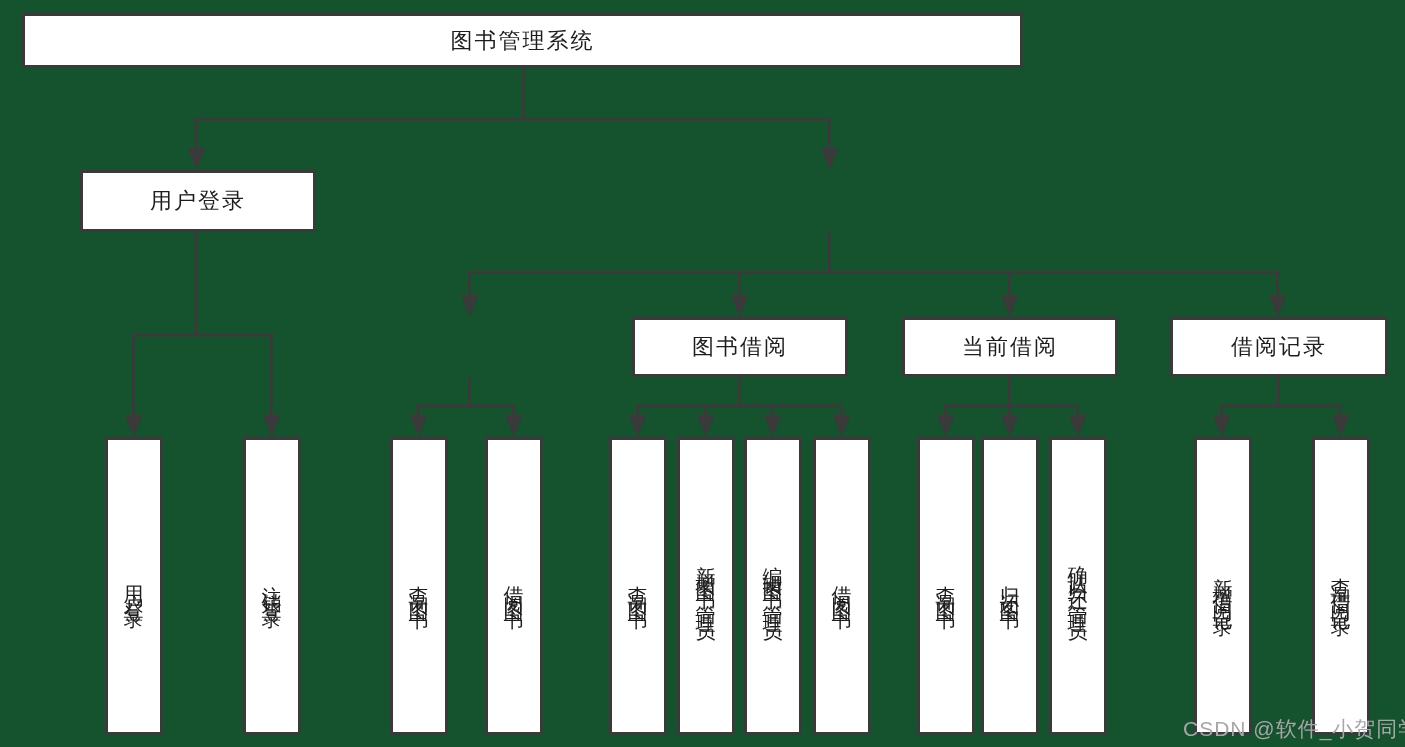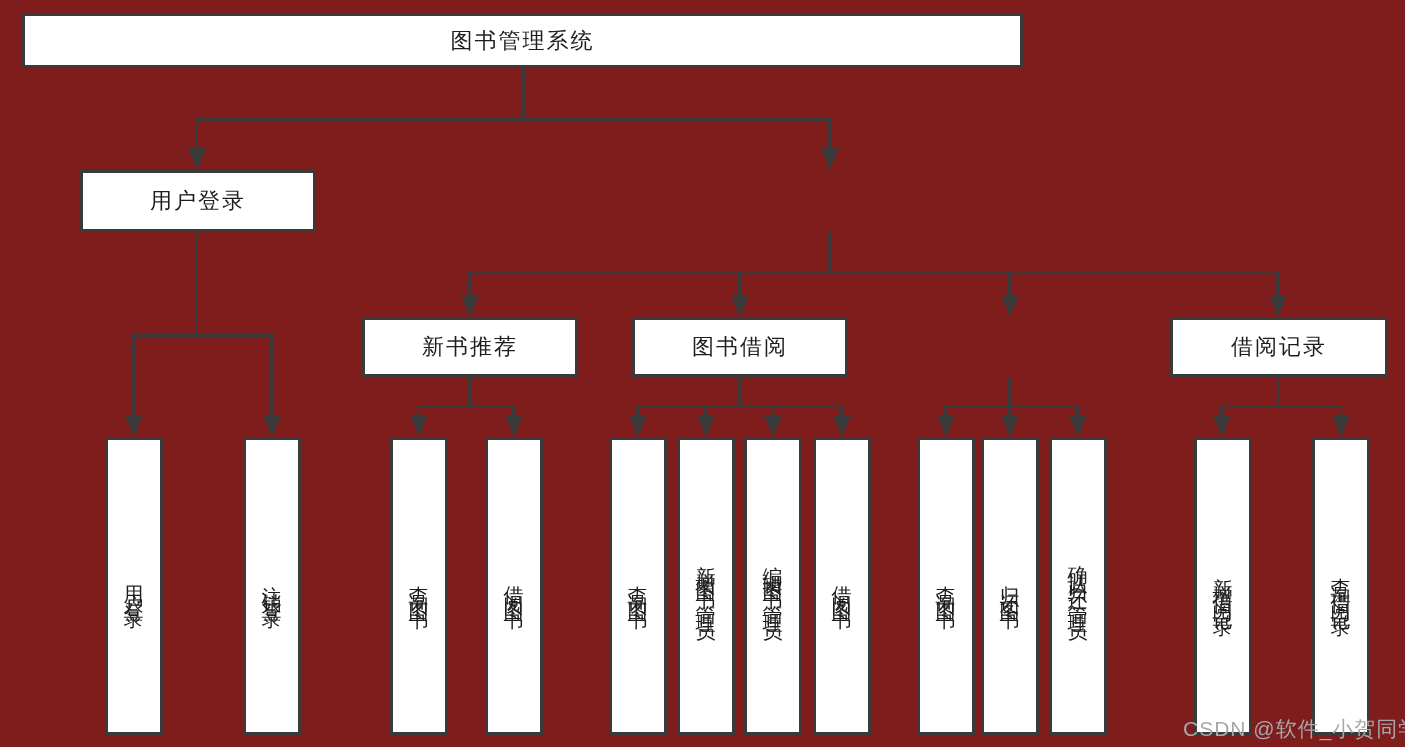--- a/index.html
+++ b/index.html
@@ -1,20 +1,20 @@
 <!DOCTYPE html>
 <html><head>
 <meta charset="utf-8">
 <style>
   * { margin:0; padding:0; box-sizing:border-box; }
   html,body { background:#ffffff; }
   body { font-family:"Liberation Sans","DejaVu Sans",sans-serif; }
   .canvas {
     position:relative; width:1405px; height:747px;
-    background:#7f1d1d; overflow:hidden;
+    background:#14532d; overflow:hidden;
   }
   .node {
     position:absolute; border:3px solid #3a3a3a; background:#ffffff;
     display:flex; align-items:center; justify-content:center;
     color:#1d1d1f; font-size:22px; letter-spacing:2px; text-align:center;
   }
   .vnode {
     font-size:20px; letter-spacing:8px; line-height:1;
   }
   .vnode span {
@@ -36,24 +36,24 @@
 </head>
 <body>
 
 <div class="canvas">
 
   <div class="node" style="left:22px; top:13px; width:1001px; height:55px;">图书管理系统</div>
 
   <div class="node" style="left:80px; top:170px; width:236px; height:62px;">用户登录</div>
 
 
-  <div class="node" style="left:362px; top:317px; width:216px; height:60px;">新书推荐</div>
 
   <div class="node" style="left:632px; top:317px; width:216px; height:60px;text-align:center;">图书借阅</div>
 
+  <div class="node" style="left:902px; top:317px; width:216px; height:60px;">当前借阅</div>
 
   <div class="node" style="left:1170px; top:317px; width:218px; height:60px;">借阅记录</div>
 
   <div class="node vnode" style="left:105px; top:437px; width:58px; height:298px;">
     <span>用户登录</span>
     </div>
 
   <div class="node vnode" style="left:243px; top:437px; width:58px; height:298px;">
     <span>注销登录</span>
     </div>

